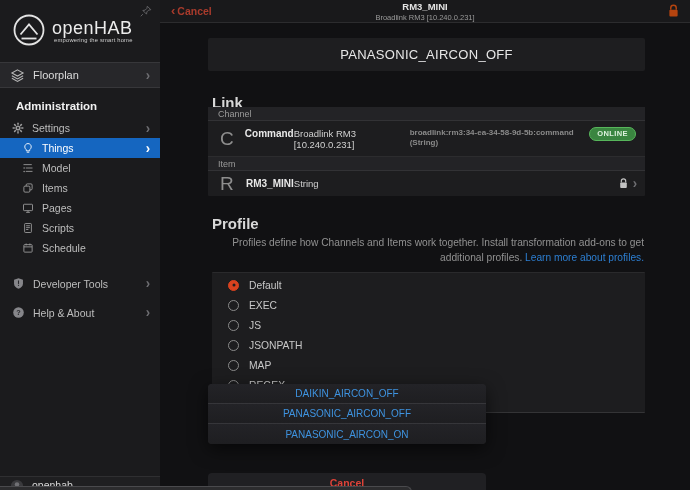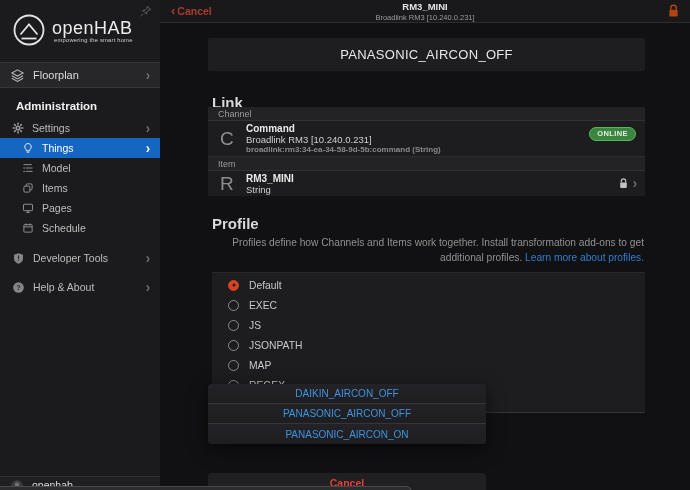--- a/index.html
+++ b/index.html
@@ -39,21 +39,21 @@
     height:20px; display:flex; align-items:center; gap:8px;
     padding-left:12px; padding-right:10px; cursor:pointer;
     font-size:10.5px; color:#bdbdbd;
   }
   .nav-row.sub { padding-left:22px; }
   .nav-row .label { flex:1; }
   .nav-row.selected { background:#1566c0; color:#fff; }
   .nav-row.selected .chev { color:#fff; }
   .chev { font-size:13px; color:#6e6e72; line-height:1; font-weight:bold; transform:scaleY(1.1); }
   .group-gap { height:8px; }
-  .nav-row.tall { height:24px; }
+  .nav-row.tall { height:24px;align-items:flex-end; }
   .gap5 { height:5px; }
 
   .user-row {
     position:absolute; left:0; top:476px; width:160px; height:14px;
     background:#1f1f21; border-top:1px solid #2f2f31;
     display:flex; align-items:flex-start; gap:8px; padding:2px 0 0 10px;
     font-size:10.5px; color:#d8d8d8; cursor:pointer; overflow:hidden;
   }
 
   
@@ -90,21 +90,21 @@
     height:14px; background:#232326; display:flex; align-items:center;
     padding-left:10px; font-size:9px; color:#9a9a9a;
     border-bottom:1px solid rgba(255,255,255,.07);
     text-align:right;
   }
   .channel-row { height:36px; display:flex; align-items:center; cursor:pointer; border-bottom:1px solid rgba(255,255,255,.07); }
   .c-icon {
     width:18px; margin-left:12px; font-size:19px; font-weight:300; color:#8e8e8e;
     font-family:"Liberation Sans",sans-serif; line-height:1;
   }
-  .row-texts { margin-left:8px; display:flex; flex-direction:column; justify-content:space-between; }
+  .row-texts { margin-left:8px; display:flex; justify-content:space-between; }
   .t-name { font-size:10px; font-weight:bold; color:#e8e8e8; line-height:11px; }
   .t-thing { font-size:9.5px; color:#d0d0d0; line-height:11px; }
   .t-uid { font-size:8px; color:#8a8a8a; line-height:10px;font-weight:bold; }
   .online-badge {
     margin-left:auto; margin-right:9px; align-self:flex-start; margin-top:6px;
     background:#3a8540; border:1px solid #57b65b; border-radius:8px;
     padding:1px 7px 2px; font-size:7.5px; font-weight:bold; color:#ddf0dd; letter-spacing:.4px;
   }
   .item-row { height:25px; display:flex; align-items:center; cursor:pointer; }
   .item-right { margin-left:auto; margin-right:8px; display:flex; align-items:center; gap:5px; }
@@ -244,20 +244,29 @@
   <div class="nav-row sub">
     <svg width="12" height="12" viewBox="0 0 16 16" fill="none" stroke="#9a9a9a" stroke-width="1.2">
       <rect x="2" y="3" width="12" height="8.5" rx="1"></rect>
       <line x1="8" y1="11.5" x2="8" y2="13.8"></line>
       <line x1="5.5" y1="13.8" x2="10.5" y2="13.8"></line>
     </svg>
     <span class="label">Pages</span>
   </div>
 
 
+  <div class="nav-row sub">
+    <svg width="12" height="12" viewBox="0 0 16 16" fill="none" stroke="#9a9a9a" stroke-width="1.2">
+      <rect x="3.5" y="2" width="9" height="12" rx="1"></rect>
+      <line x1="5.5" y1="5" x2="10.5" y2="5"></line>
+      <line x1="5.5" y1="7.5" x2="10.5" y2="7.5"></line>
+      <line x1="5.5" y1="10" x2="8.5" y2="10"></line>
+    </svg>
+    <span class="label">Scripts</span>
+  </div>
 
   <div class="nav-row sub">
     <svg width="12" height="12" viewBox="0 0 16 16" fill="none" stroke="#9a9a9a" stroke-width="1.2">
       <rect x="2.5" y="3.5" width="11" height="10" rx="1"></rect>
       <line x1="2.5" y1="6.5" x2="13.5" y2="6.5"></line>
       <line x1="5.5" y1="2" x2="5.5" y2="4.5"></line>
       <line x1="10.5" y1="2" x2="10.5" y2="4.5"></line>
     </svg>
     <span class="label">Schedule</span>
   </div>

